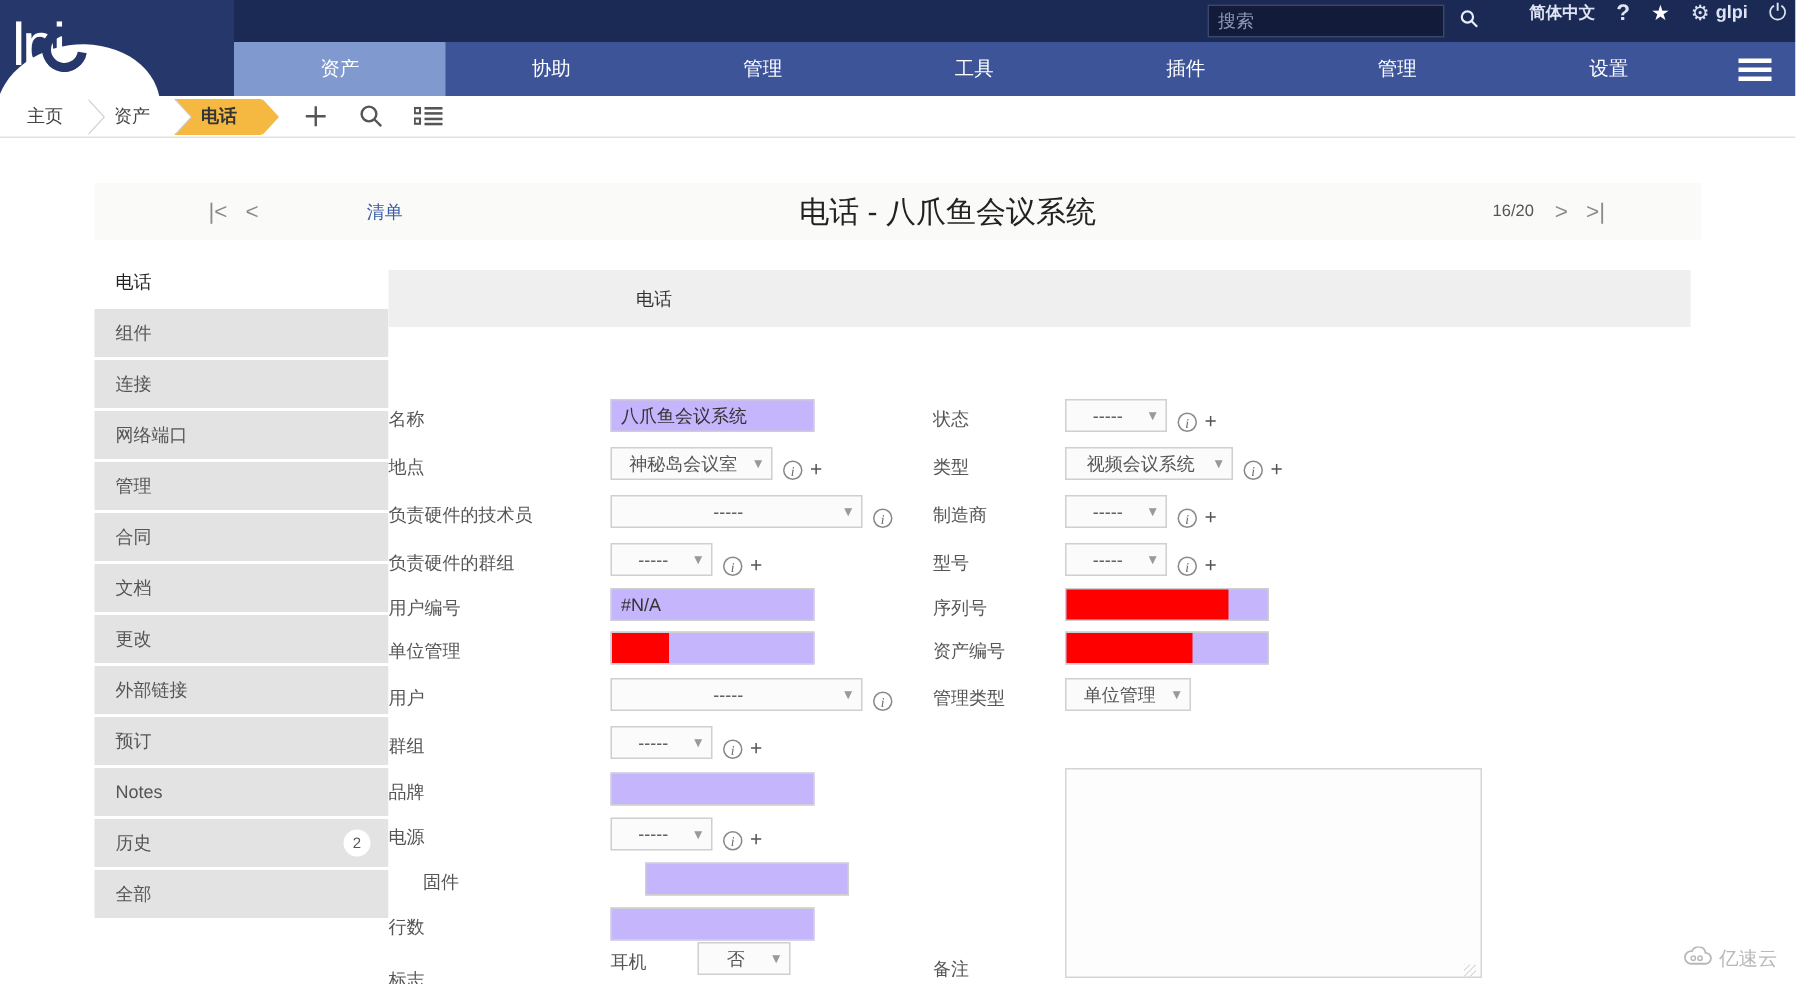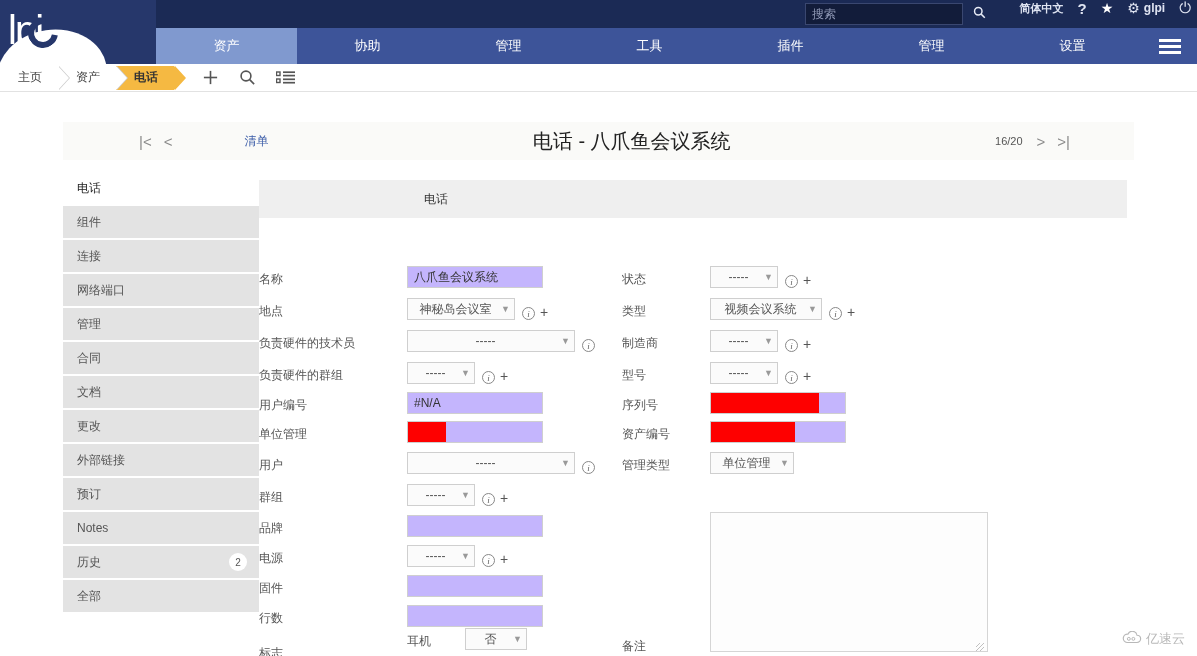--- a/index.html
+++ b/index.html
@@ -411,21 +411,21 @@
       <div class="frow" style="left:0; top:285px;">
         <span class="flabel" style="width:148px">电源</span>
         <div class="sel" style="width:68px">
           <span class="selval">-----</span>
           <span class="caret">▼</span>
         </div>
         <span class="ic-info">i</span>
         <span class="ic-plus">+</span>
       </div>
 
-      <div class="frow" style="left:0; top:315px;">
+      <div class="frow" style="left:0; top:315px;padding-left:23px;">
         <span class="flabel" style="width:148px">固件</span>
         <input class="txt" style="width: 136px;" value="">
       </div>
 
       <div class="frow" style="left:0; top:345px;">
         <span class="flabel" style="width:148px">行数</span>
         <input class="txt" style="width: 136px;" value="">
       </div>
 
       <div class="frow" style="left:0; top:385px;">

